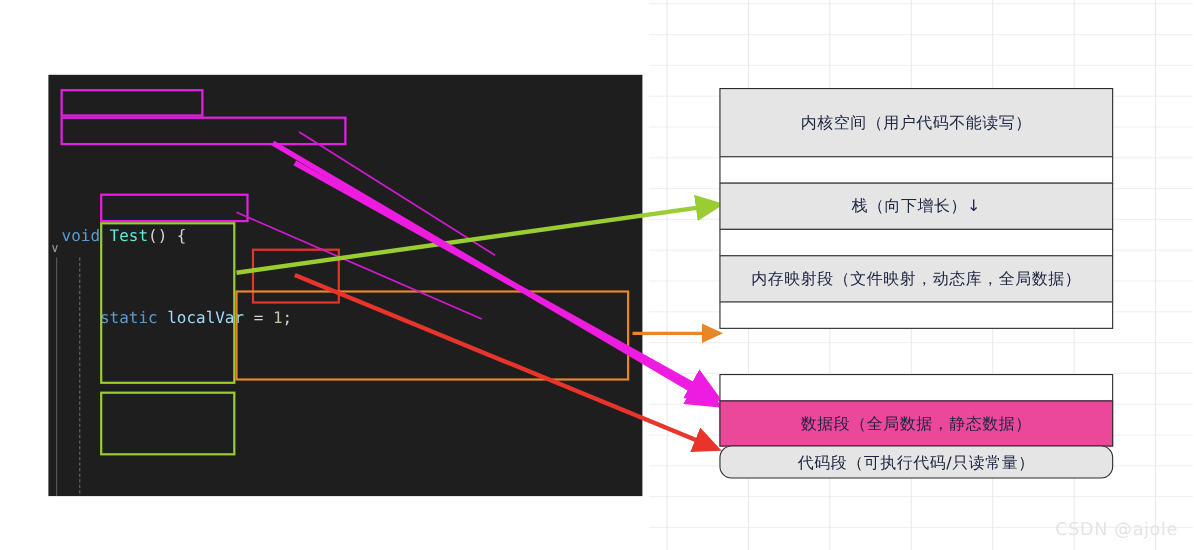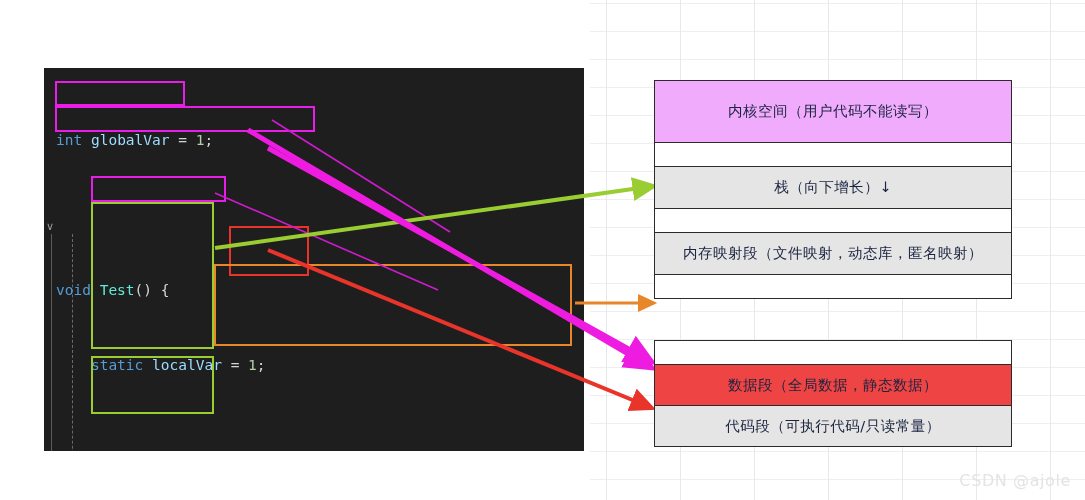--- a/index.html
+++ b/index.html
@@ -119,23 +119,23 @@
     box-sizing: border-box;
     border: 1.5px solid #2b2b2b;
     display: flex;
     align-items: center;
     justify-content: center;
     font-family: "DejaVu Sans", sans-serif;
     font-size: 14.5px;
     color: #1b2440;
     letter-spacing: 0.5px;
   }
-  .row-dark   { background: #f0abfc; }
+  .row-dark   { background: #e5e5e5; }
   .row-mid    { background: #e5e5e5; }
-  .row-light  { background: #ef4444; }
+  .row-light  { background: #ec4899; }
   .row-blank  { background: #ffffff; }
 
   
   #watermark {
     position: absolute;
     right: 14px;
     bottom: 10px;
     font-family: "DejaVu Sans", sans-serif;
     font-size: 16px;
     color: #e4e4e6;
@@ -151,21 +151,20 @@
   <div id="sheet-grid"></div>
 
   <div id="code-panel">
 
     <div id="fold-chevron">∨</div>
 
     <div class="guide" style="left:7px; top:166px; height:255px;"></div>
     <div class="guide dashed" style="left:28px; top:166px; height:250px;"></div>
 
     <div class="code-lines">
-      <div class="ln"><span class="kw">int</span> <span class="var">globalVar</span> <span class="pun">=</span> <span class="num">1</span><span class="pun">;</span></div>
       <div class="ln"> </div>
       <div class="ln"><span class="kw">void</span> <span class="fn">Test</span><span class="pun">() {</span></div>
       <div class="ln">    <span class="kw">static</span> <span class="var">localVar</span> <span class="pun">=</span> <span class="num">1</span><span class="pun">;</span></div>
       
       
       
       
       
       
       
@@ -218,31 +217,31 @@
     <div class="mem-row row-blank" style="top:62px; height:25px;">
       <span></span>
     </div>
     <div class="mem-row row-mid" style="top:86px; height:43px;">
       <span>栈（向下增长）↓</span>
     </div>
     <div class="mem-row row-blank" style="top:128px; height:25px;">
       <span></span>
     </div>
     <div class="mem-row row-mid" style="top:152px; height:43px;">
-      <span>内存映射段（文件映射，动态库，匿名映射）</span>
+      <span>内存映射段（文件映射，动态库，全局数据）</span>
     </div>
     <div class="mem-row row-blank" style="top:194px; height:25px;">
       <span></span>
     </div>
     <div class="mem-row row-blank" style="top:260px; height:25px;">
       <span></span>
     </div>
     <div class="mem-row row-light" style="top:284px; height:42px;">
       <span>数据段（全局数据，静态数据）</span>
     </div>
-    <div class="mem-row row-mid" style="top:325px; height:42px;">
+    <div class="mem-row row-mid" style="top:325px; height:30px;border-radius:11px;">
       <span>代码段（可执行代码/只读常量）</span>
     </div>
   </div>
 
   <div id="watermark">CSDN @ajole</div>
 
 </div>
 
 </body></html>

